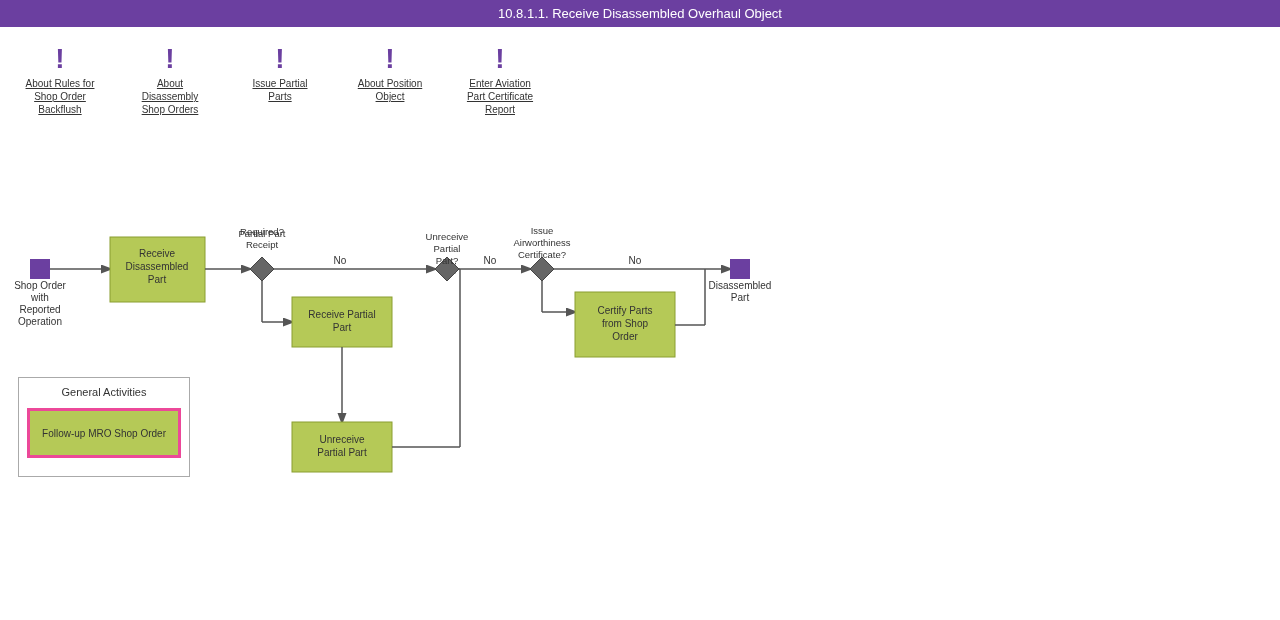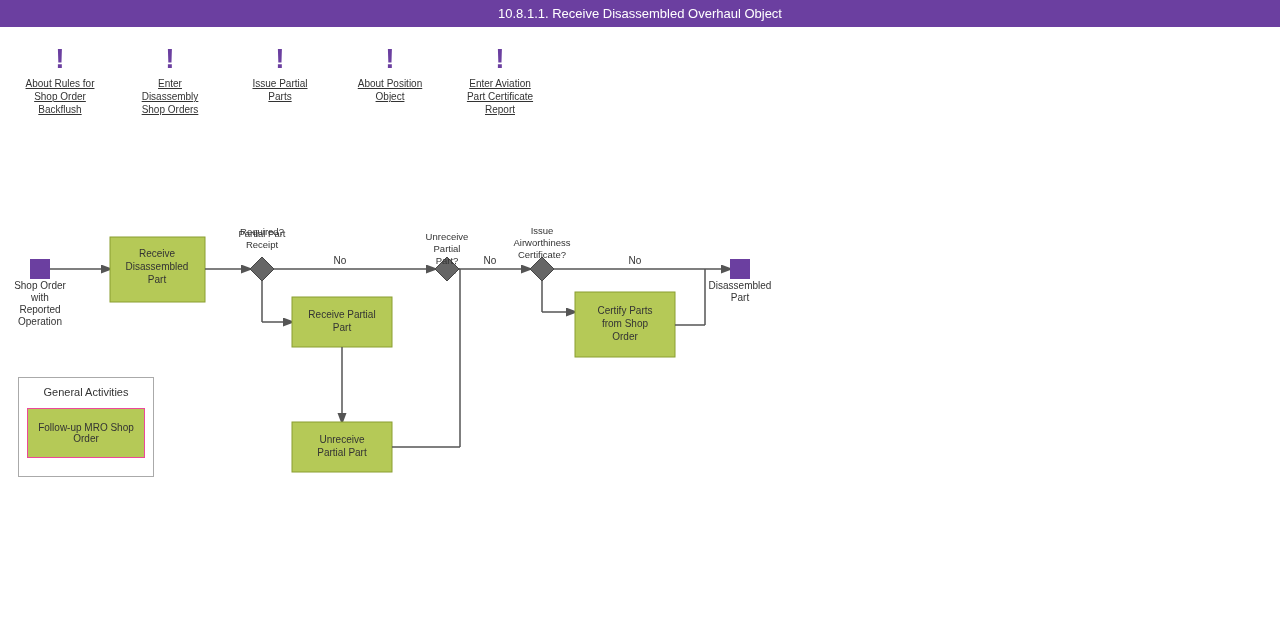--- a/index.html
+++ b/index.html
@@ -62,37 +62,37 @@
       color: #333;
       line-height: 1.3;
       text-decoration: underline;
     }
 
     
     .general-activities-box {
       position: absolute;
       left: 18px;
       top: 350px;
-      width: 136px;
+      width: 172px;
       border: 1px solid #aaa;
       background: #fff;
       padding: 8px;
     }
 
     .general-activities-title {
       text-align: center;
       font-size: 11px;
       color: #333;
       margin-bottom: 10px;
       font-weight: normal;
     }
 
     .activity-box {
       background: #b5c957;
-      border: 1px solid #ec4899;
+      border: 3px solid #ec4899;
       padding: 8px 5px;
       text-align: center;
       font-size: 10px;
       color: #333;
       margin-bottom: 10px;
       min-height: 50px;
       display: flex;
       align-items: center;
       justify-content: center;
     }
@@ -116,21 +116,21 @@
 
 <div class="diagram-area">
 
   <div class="info-icons-row">
     <div class="info-icon-item">
       <span class="exclamation-icon">!</span>
       <span class="info-label">About Rules for Shop Order Backflush</span>
     </div>
     <div class="info-icon-item">
       <span class="exclamation-icon">!</span>
-      <span class="info-label">Enter Disassembly Shop Orders</span>
+      <span class="info-label">About Disassembly Shop Orders</span>
     </div>
     <div class="info-icon-item">
       <span class="exclamation-icon">!</span>
       <span class="info-label">Issue Partial Parts</span>
     </div>
     <div class="info-icon-item">
       <span class="exclamation-icon">!</span>
       <span class="info-label">About Position Object</span>
     </div>
     <div class="info-icon-item">

